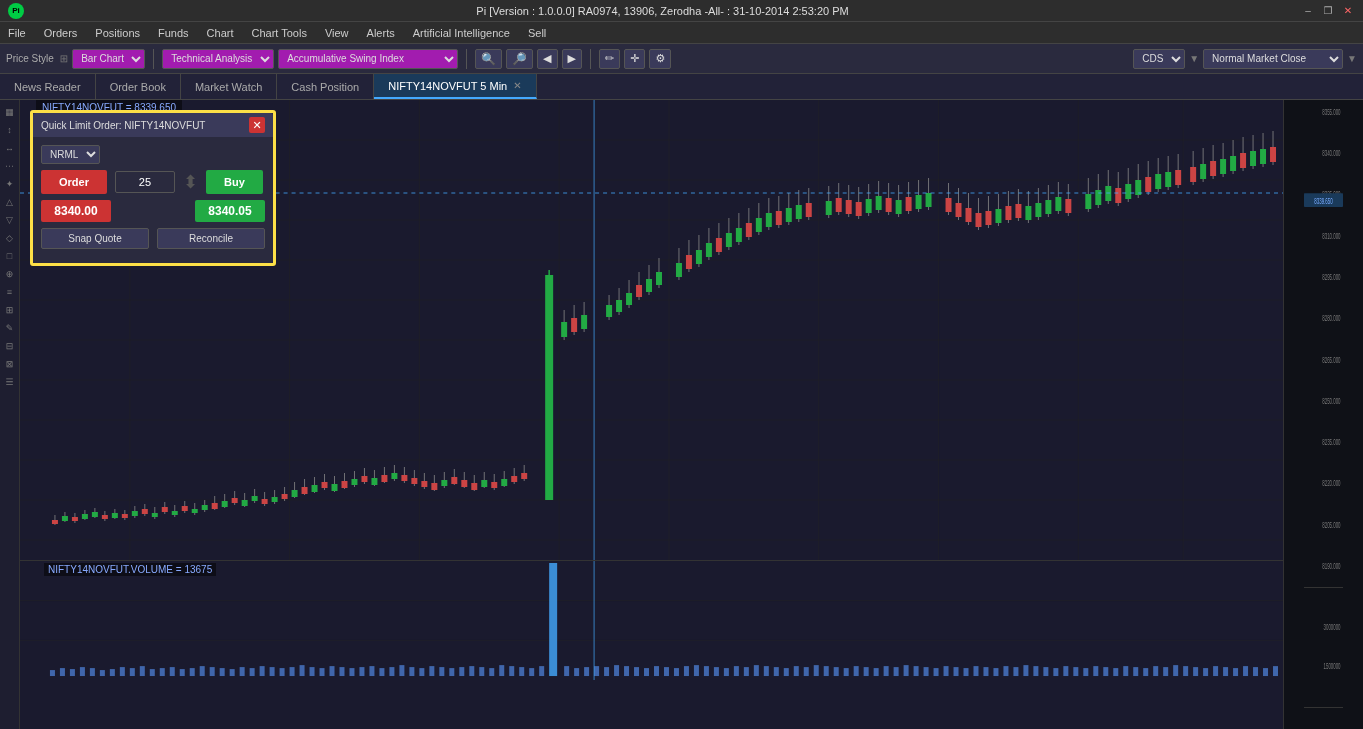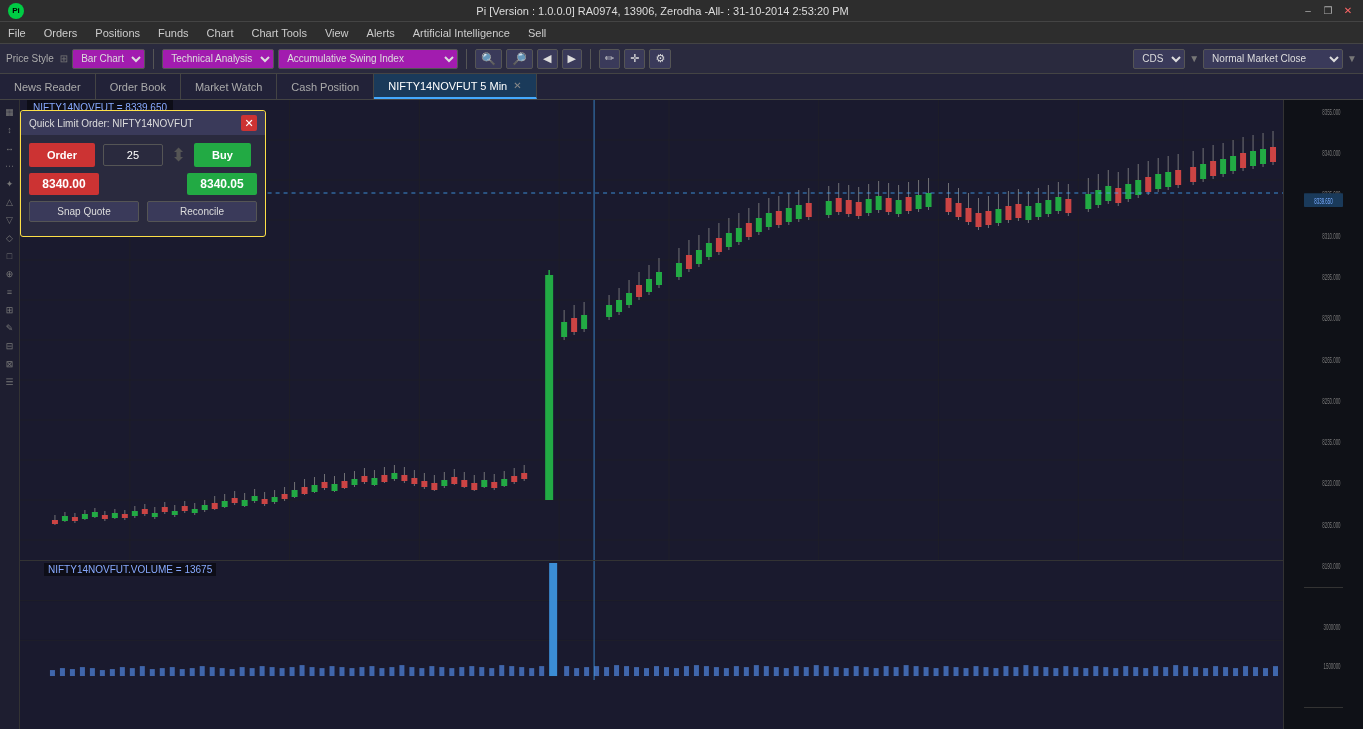--- a/index.html
+++ b/index.html
@@ -32,35 +32,35 @@
     .tab-close { margin-left: 6px; color: #888; font-size: 10px; cursor: pointer; }
 
     
     #main { display: flex; height: calc(729px - 22px - 22px - 30px - 26px); }
 
     
     #sidebar { width: 20px; background: #1e1e30; border-right: 1px solid #333; display: flex; flex-direction: column; align-items: center; padding-top: 4px; gap: 2px; }
     .sidebar-icon { width: 16px; height: 16px; color: #777; font-size: 9px; display: flex; align-items: center; justify-content: center; cursor: pointer; }
 
     
-    #quick-order { position: absolute; top: 10px; left: 0; background: #2a2a3e; border: 1px solid #fde047; border-radius: 3px; width: 246px; z-index: 100; }
+    #quick-order { position: absolute; top: 10px; left: 10px; background: #2a2a3e; border: 3px solid #fde047; border-radius: 3px; width: 246px; z-index: 100; }
     #quick-order-header { background: #3a3a5a; padding: 4px 8px; display: flex; justify-content: space-between; align-items: center; border-radius: 3px 3px 0 0; font-size: 10px; color: #ddd; }
     #quick-order-body { padding: 8px; }
     .order-row { display: flex; align-items: center; gap: 8px; margin-bottom: 6px; }
     .order-type-select { background: #3a3a5a; color: #ddd; border: 1px solid #555; padding: 2px 4px; font-size: 10px; border-radius: 2px; }
     .sell-btn { background: #cc3333; color: #fff; border: none; padding: 6px 18px; font-size: 11px; font-weight: bold; cursor: pointer; border-radius: 2px; }
     .buy-btn { background: #22aa44; color: #fff; border: none; padding: 6px 18px; font-size: 11px; font-weight: bold; cursor: pointer; border-radius: 2px; }
     .qty-input { background: #2a2a3e; color: #fff; border: 1px solid #555; text-align: center; width: 60px; padding: 4px; font-size: 11px; border-radius: 2px; }
     .price-display { background: #cc3333; color: #fff; padding: 4px 12px; font-size: 12px; font-weight: bold; border-radius: 2px; min-width: 70px; text-align: center; }
     .price-display.buy { background: #22aa44; }
     .action-btn { background: #3a3a5a; color: #ddd; border: 1px solid #555; padding: 4px 12px; font-size: 10px; cursor: pointer; border-radius: 2px; flex: 1; }
     .close-x { background: #cc3333; color: #fff; border: none; width: 16px; height: 16px; cursor: pointer; font-size: 11px; border-radius: 2px; display: flex; align-items: center; justify-content: center; }
 
     
-    .chart-label { position: absolute; top: 0; left: 7px; color: #88aaff; font-size: 10px; padding: 2px 6px; background: rgba(0,0,0,0.5); z-index: 10; }
+    .chart-label { position: absolute; top: 0; left: 16px; color: #88aaff; font-size: 10px; padding: 2px 6px; background: rgba(0,0,0,0.5); z-index: 10; }
     .watermark { position: absolute; color: rgba(255,255,255,0.04); font-size: 28px; font-weight: bold; pointer-events: none; z-index: 1; }
 
     
     #price-scale { width: 75px; background: #0f1117; border-left: 1px solid #333; display: flex; flex-direction: column; justify-content: space-between; padding: 0 20px; position: relative; }
     .vol-label { position: absolute; top: 2px; left: 4px; color: #88aaff; font-size: 10px; z-index: 10; background: rgba(0,0,0,0.5); padding: 1px 4px; margin-left: 20px; }
 
     
     #main-chart-svg { width: 100%; height: 100%; }
 
     
@@ -169,20 +169,25 @@
 
       <div class="watermark" style="top:100px; left:80px; font-size:22px; opacity:0.05;">zerobrokerage.club.com</div>
       <div class="watermark" style="top:340px; left:680px; font-size:22px; opacity:0.05;">zerobrokerage.club.com</div>
 
       <div id="quick-order">
         <div id="quick-order-header">
           <span>Quick Limit Order:  NIFTY14NOVFUT</span>
           <button class="close-x">✕</button>
         </div>
         <div id="quick-order-body">
+          <div class="order-row">
+            <select class="order-type-select">
+              <option>NRML</option>
+            </select>
+          </div>
           <div class="order-row">
             <button class="sell-btn">Order</button>
             <input class="qty-input" type="text" value="25" style="">
             <span style="color:#555; font-size:18px;">⬍</span>
             <button class="buy-btn">Buy</button>
           </div>
           <div class="order-row">
             <div class="price-display">8340.00</div>
             <div style="flex:1;"></div>
             <div class="price-display buy">8340.05</div>

